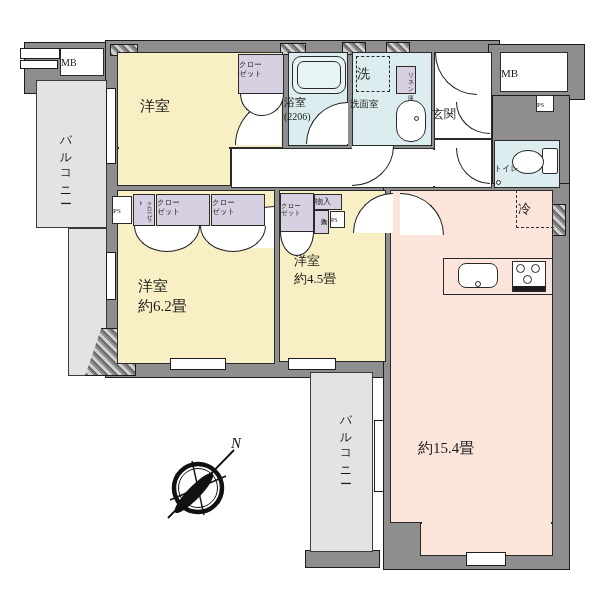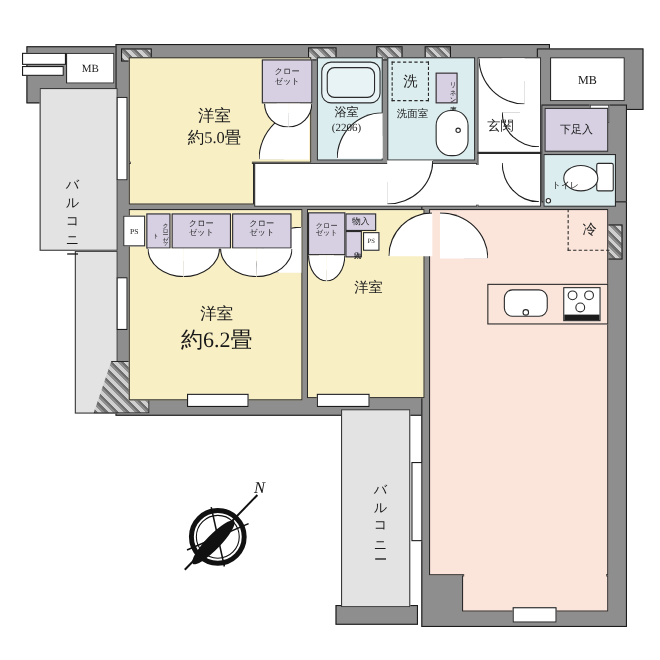--- a/index.html
+++ b/index.html
@@ -6,21 +6,21 @@
   .plan{position:relative;width:600px;height:600px;background:#ffffff;overflow:hidden;
         font-family:"Liberation Serif","DejaVu Serif",serif;}
   .abs{position:absolute;box-sizing:border-box;}
   .wall{background:#8e8e8e;border:1.2px solid #1c1c1c;}
   .hatch{background:repeating-linear-gradient(45deg,#6e6e6e 0 2px,#cfcfcf 2px 5px,#8e8e8e 5px 7px);border:1px solid #1c1c1c;}
   .room{border:1.2px solid #2a2a2a;}
   .yellow{background:#f8efc5;} .pink{background:#fbe5db;} .blue{background:#dcedef;}
   .whitefloor{background:#ffffff;} .balcony{background:#e3e3e3;border:1px solid #3a3a3a;}
   .purple{background:#d7d0e2;border:1px solid #2a2a2a;}
   .whitebox{background:#fff;border:1px solid #2a2a2a;}
-  .label{color:#1a1a1a;text-align:center;line-height:1.15;}
+  .label{color:#1a1a1a;line-height:1.15;}
   .vert{writing-mode:vertical-rl;text-orientation:upright;}
   .win{background:#fff;border:1px solid #1c1c1c;}
   .dTL{background:#fff;border-top:1.2px solid #1c1c1c;border-left:1.2px solid #1c1c1c;border-top-left-radius:100%;}
   .dTR{background:#fff;border-top:1.2px solid #1c1c1c;border-right:1.2px solid #1c1c1c;border-top-right-radius:100%;}
   .dBL{background:#fff;border-bottom:1.2px solid #1c1c1c;border-left:1.2px solid #1c1c1c;border-bottom-left-radius:100%;}
   .dBR{background:#fff;border-bottom:1.2px solid #1c1c1c;border-right:1.2px solid #1c1c1c;border-bottom-right-radius:100%;}
   .dashedbox{border:1.2px dashed #2a2a2a;}
   .line{background:#2a2a2a;}
 </style>
 </head>
@@ -108,21 +108,20 @@
   </div>
   <div class="abs purple label" style="left:314px;top:194px;width:28px;height:16px;font-size:8px;line-height:14px"><span>物入</span></div>
   <div class="abs purple label vert" style="left:314px;top:210px;width:15px;height:24px;font-size:6.5px;padding-top:2px"><span>物入</span></div>
   <div class="abs whitebox label" style="left:330px;top:211px;width:15px;height:17px;font-size:6px;line-height:17px"><span>PS</span></div>
   <div class="abs dBL" style="left:280px;top:232px;width:17px;height:24px"></div>
   <div class="abs dBR" style="left:297px;top:232px;width:17px;height:24px"></div>
 
   <div class="abs whitebox label" style="left:60px;top:48px;width:44px;height:28px;font-size:10px;line-height:28px"><span>MB</span></div>
   <div class="abs whitebox label" style="left:500px;top:52px;width:68px;height:40px;font-size:11px;line-height:40px"><span>MB</span></div>
   <div class="abs whitebox label" style="left:536px;top:95px;width:18px;height:17px;font-size:6.5px;line-height:17px"><span>PS</span></div>
-  <div class="abs purple label" style="left:495px;top:98px;width:58px;height:40px;font-size:10px;line-height:40px"><span>下足入</span></div>
   <div class="abs line" style="left:434px;top:138px;width:58px;height:2px"></div>
 
   <div class="abs whitebox" style="left:542px;top:148px;width:16px;height:26px;border-radius:2px"></div>
   <div class="abs whitebox" style="left:512px;top:150px;width:32px;height:24px;border-radius:50%"></div>
   <div class="abs whitebox" style="left:496px;top:180px;width:5px;height:5px;border-radius:50%"></div>
   <div class="abs label" style="left:494px;top:164px;width:40px;height:12px;font-size:8px"><span>トイレ</span></div>
 
   <div class="abs dashedbox" style="left:516px;top:190px;width:38px;height:38px;border-top:none;border-right:none"></div>
   <div class="abs label" style="left:518px;top:194px;width:36px;height:30px;font-size:13px;line-height:30px"><span>冷</span></div>
 
@@ -136,24 +135,25 @@
   <div class="abs whitebox" style="left:443px;top:258px;width:110px;height:37px;background:#fbe5db"></div>
   <div class="abs whitebox" style="left:458px;top:263px;width:40px;height:25px;border-radius:8px"></div>
   <div class="abs whitebox" style="left:475px;top:281px;width:6px;height:6px;border-radius:50%"></div>
   <div class="abs whitebox" style="left:512px;top:261px;width:34px;height:31px"></div>
   <div class="abs" style="left:513px;top:286px;width:32px;height:5px;background:#1c1c1c"></div>
   <div class="abs whitebox" style="left:516px;top:264px;width:9px;height:9px;border-radius:50%"></div>
   <div class="abs whitebox" style="left:531px;top:264px;width:9px;height:9px;border-radius:50%"></div>
   <div class="abs whitebox" style="left:523px;top:275px;width:9px;height:9px;border-radius:50%"></div>
 
   <div class="abs label" style="left:140px;top:98px;width:110px;height:20px;font-size:15px"><span>洋室</span></div>
-  <div class="abs label" style="left:140px;top:118px;width:110px;height:20px;font-size:15px"><span>約5.0畳</span></div>
   <div class="abs label" style="left:138px;top:278px;width:118px;height:20px;font-size:15px"><span>洋室</span></div>
-  <div class="abs label" style="left:138px;top:298px;width:118px;height:20px;font-size:20px"><span>約6.2畳</span></div>
+  <div class="abs label" style="left:138px;top:298px;width:118px;height:20px;font-size:15px"><span>約6.2畳</span></div>
   <div class="abs label" style="left:294px;top:254px;width:82px;height:18px;font-size:13px"><span>洋室</span></div>
+  <div class="abs label" style="left:294px;top:272px;width:82px;height:18px;font-size:13px"><span>約4.5畳</span></div>
+  <div class="abs label" style="left:418px;top:440px;width:124px;height:20px;font-size:15px"><span>約15.4畳</span></div>
   <div class="abs label" style="left:284px;top:96px;width:62px;height:16px;font-size:11px"><span>浴室</span></div>
   <div class="abs label" style="left:284px;top:111px;width:62px;height:14px;font-size:10px"><span>(2206)</span></div>
   <div class="abs label" style="left:350px;top:99px;width:50px;height:14px;font-size:9.5px"><span>洗面室</span></div>
   <div class="abs label" style="left:432px;top:108px;width:46px;height:16px;font-size:12px"><span>玄関</span></div>
   <div class="abs label vert" style="left:50px;top:126px;width:22px;height:130px;font-size:12px;letter-spacing:4px"><span>バルコニー</span></div>
   <div class="abs label vert" style="left:330px;top:406px;width:22px;height:124px;font-size:12px;letter-spacing:4px"><span>バルコニー</span></div>
 
   <svg class="abs" style="left:150px;top:432px" width="100" height="100" viewBox="0 0 100 100">
     <circle cx="48" cy="56" r="24" fill="none" stroke="#111" stroke-width="4.5"></circle>
     <circle cx="48" cy="56" r="19.5" fill="none" stroke="#111" stroke-width="1"></circle>

